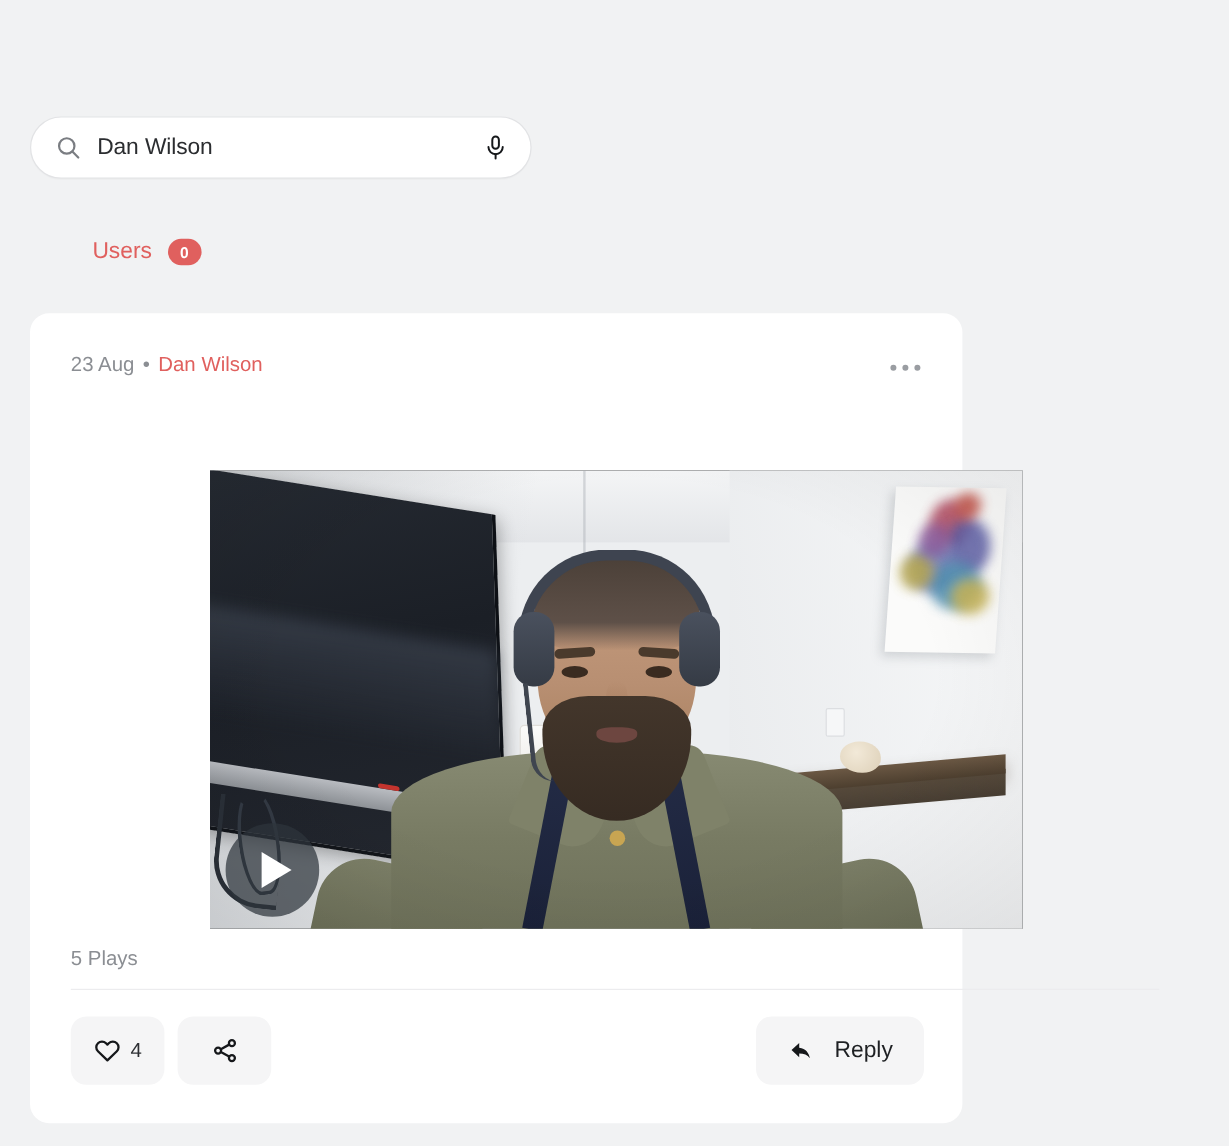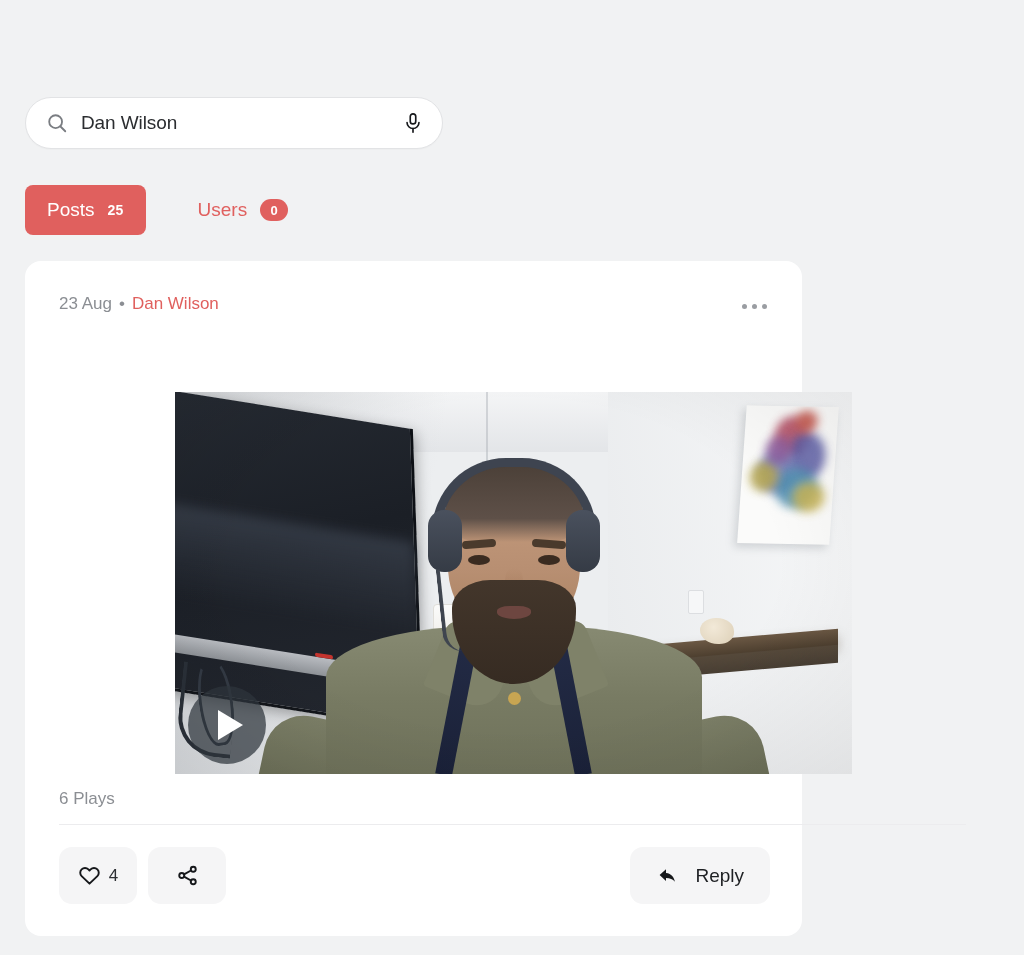--- a/index.html
+++ b/index.html
@@ -491,24 +491,20 @@
     <span class="mic-icon">
       <svg viewBox="0 0 24 24" width="22" height="24" fill="none" stroke="currentColor" stroke-width="1.8" stroke-linecap="round">
         <rect x="9" y="2" width="6" height="11" rx="3"></rect>
         <path d="M5.5 11.5a6.5 6.5 0 0 0 13 0"></path>
         <line x1="12" y1="18" x2="12" y2="22"></line>
       </svg>
     </span>
   </div>
 
   <div class="tabs">
-    <div class="tab active">
-      <span class="tab-label">Posts</span>
-      <span class="tab-count">25</span>
-    </div>
     <div class="tab inactive">
       <span class="tab-label">Users</span>
       <span class="tab-count">0</span>
     </div>
   </div>
 
   <div class="post-card">
 
     <div class="post-meta">
       <span class="post-date">23 Aug</span>
@@ -581,21 +577,21 @@
         <div class="boom-mic"></div>
 
         <div class="video-vignette"></div>
       </div>
 
       <div class="play-btn">
         <div class="play-tri"></div>
       </div>
     </div>
 
-    <div class="plays">6 Plays</div>
+    <div class="plays">5 Plays</div>
     <div class="divider"></div>
 
     <div class="actions-left">
       <button class="act-btn">
         <span>
           <svg viewBox="0 0 24 24" width="23" height="23" fill="none" stroke="#16181b" stroke-width="2" stroke-linejoin="round">
             <path d="M12 20.5 3.8 12.6a4.9 4.9 0 0 1 0-7 4.9 4.9 0 0 1 7 0l1.2 1.2 1.2-1.2a4.9 4.9 0 0 1 7 0 4.9 4.9 0 0 1 0 7Z"></path>
           </svg>
         </span>
         <span class="act-count">4</span>

